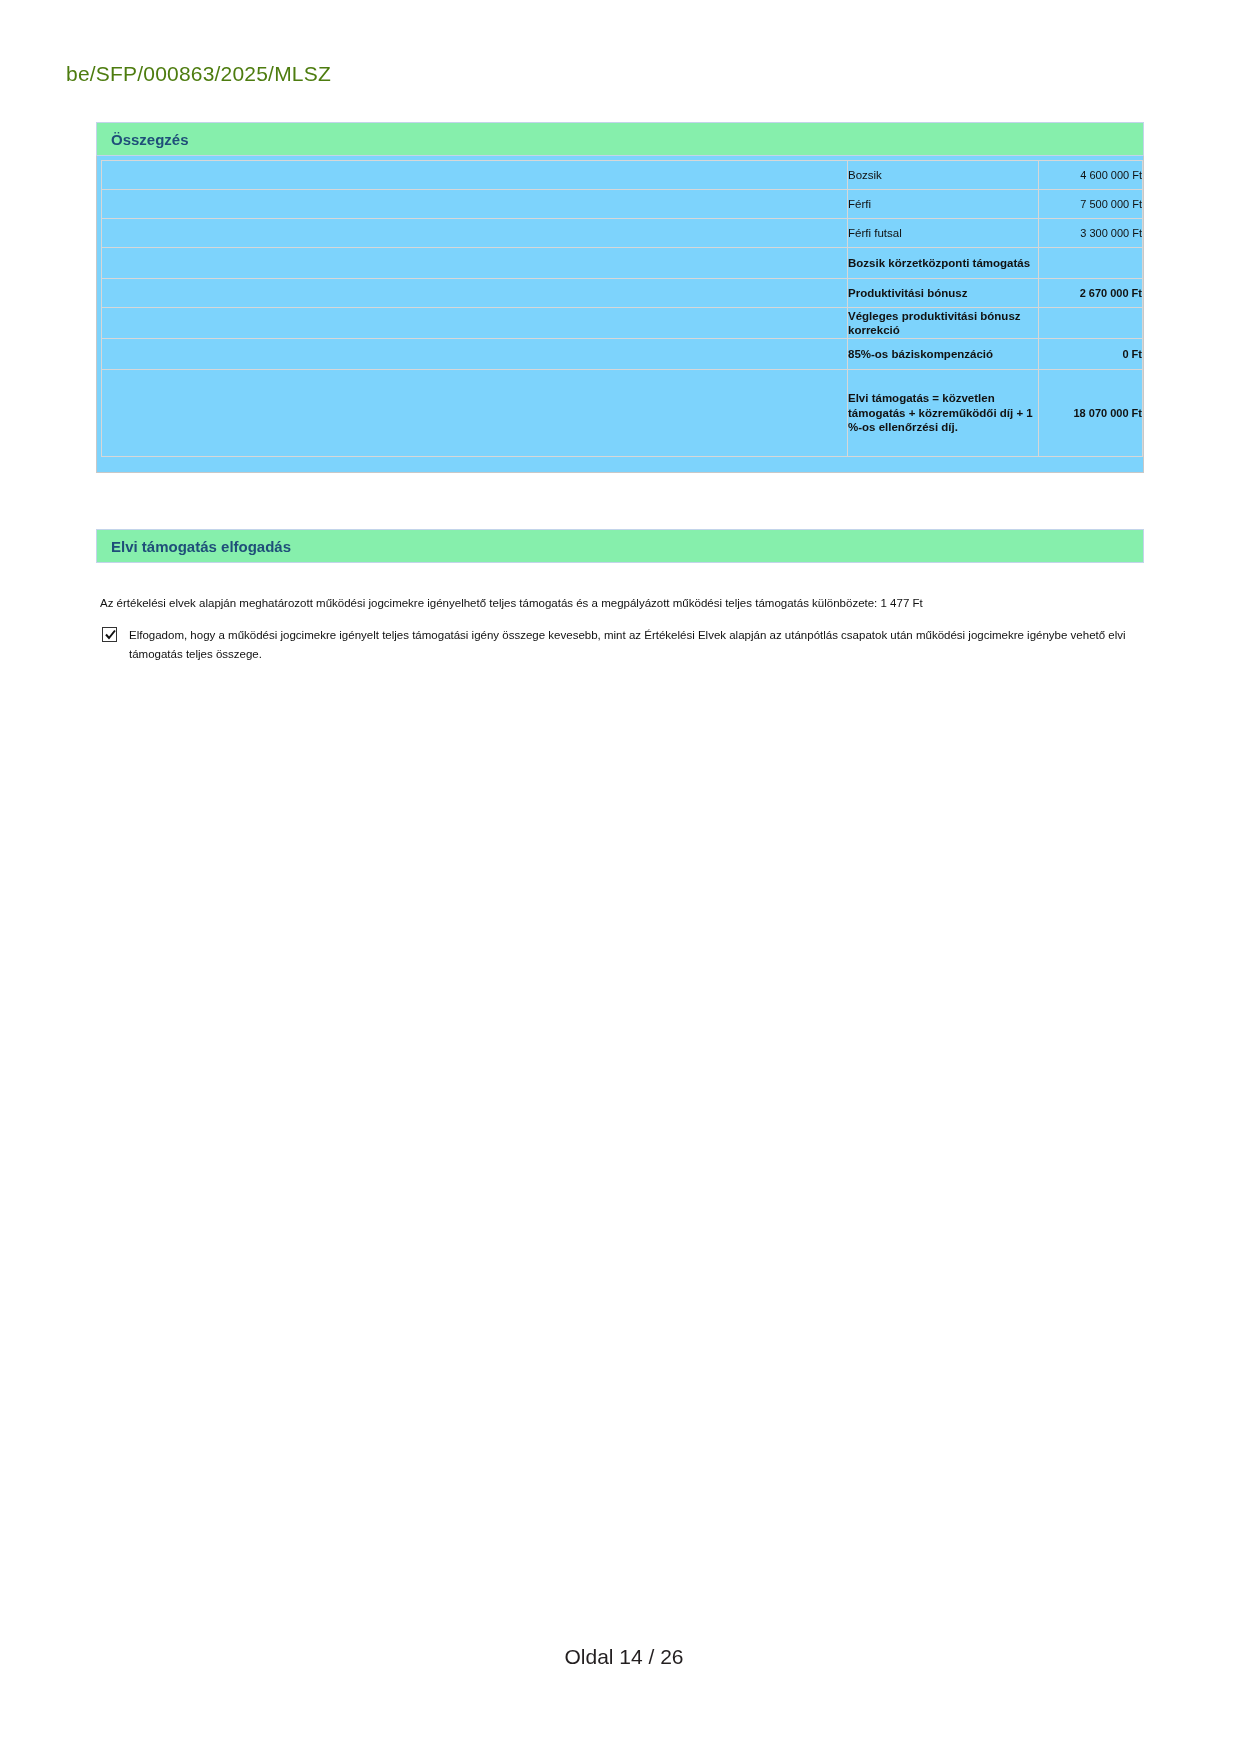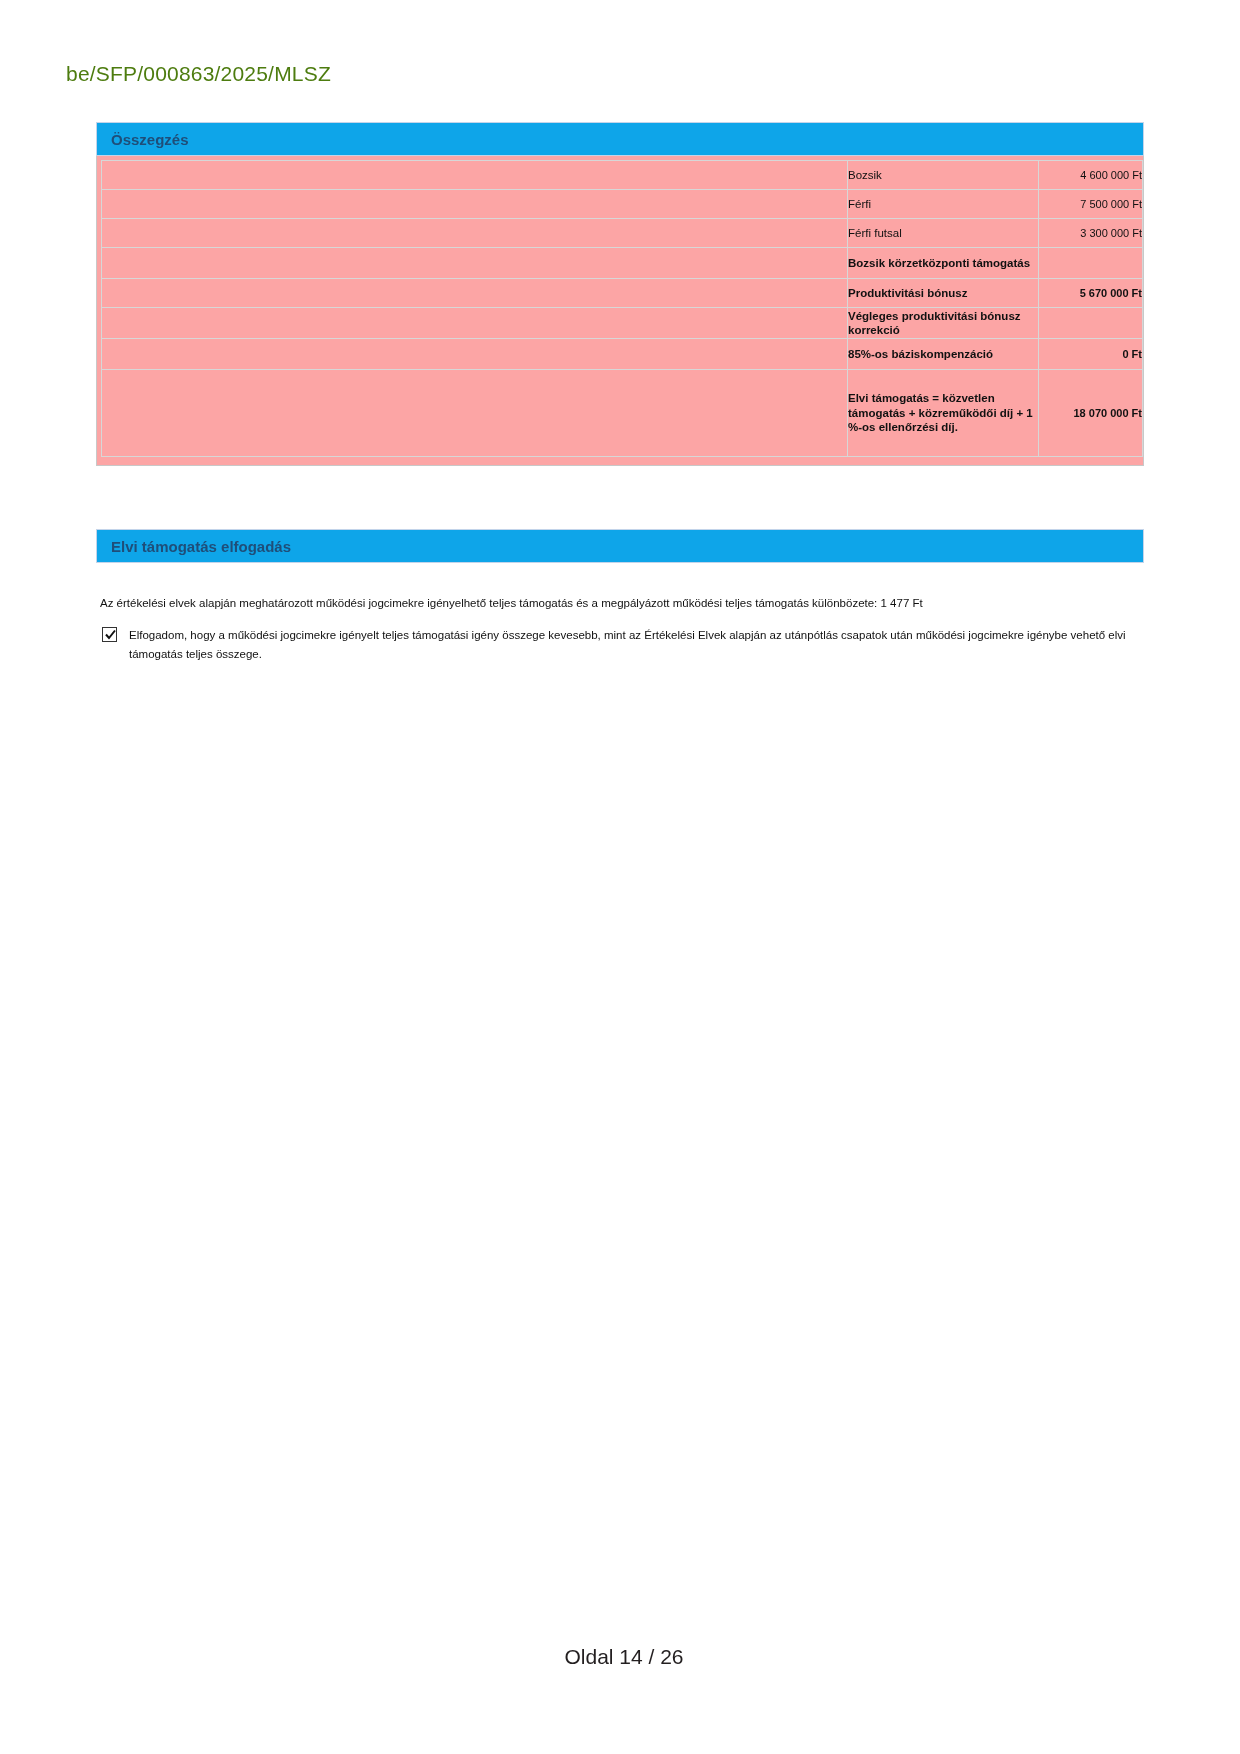--- a/index.html
+++ b/index.html
@@ -27,40 +27,40 @@
     font-size: 21px;
     color: #4d7c0f;
     letter-spacing: 0.2px;
   }
   .section {
     position: absolute;
     left: 96px;
     width: 1048px;
   }
   .section-header {
-    background: #0ea5e9;
+    background: #86efac;
     border: 1px solid #c3d4ea;
     box-sizing: border-box;
     height: 34px;
     line-height: 34px;
     padding-left: 14px;
     font-size: 15px;
     font-weight: bold;
     color: #1f4e79;
   }
   
   #summary-section {
     top: 122px;
   }
   .summary-table-wrap {
     border: 1px solid #c8c8c8;
     border-top: none;
     box-sizing: border-box;
-    padding: 4px 4px 8px 4px;
-    background: #fca5a5;
+    padding: 4px 4px 15px 4px;
+    background: #7dd3fc;
   }
   table.summary {
     border-collapse: collapse;
     width: 100%;
     table-layout: fixed;
   }
   table.summary td {
     border: 1px solid #d7d7d7;
     padding: 0;
     vertical-align: middle;
@@ -169,21 +169,21 @@
               <td class="col-value">3 300 000 Ft</td>
             </tr>
             <tr class="bold r2">
               <td class="col-blank"></td>
               <td class="col-label">Bozsik körzetközponti támogatás</td>
               <td class="col-value"></td>
             </tr>
             <tr class="bold r1">
               <td class="col-blank"></td>
               <td class="col-label">Produktivitási bónusz</td>
-              <td class="col-value">5 670 000 Ft</td>
+              <td class="col-value">2 670 000 Ft</td>
             </tr>
             <tr class="bold r2">
               <td class="col-blank"></td>
               <td class="col-label">Végleges produktivitási bónusz korrekció</td>
               <td class="col-value"></td>
             </tr>
             <tr class="bold r2">
               <td class="col-blank"></td>
               <td class="col-label">85%-os báziskompenzáció</td>
               <td class="col-value">0 Ft</td>

